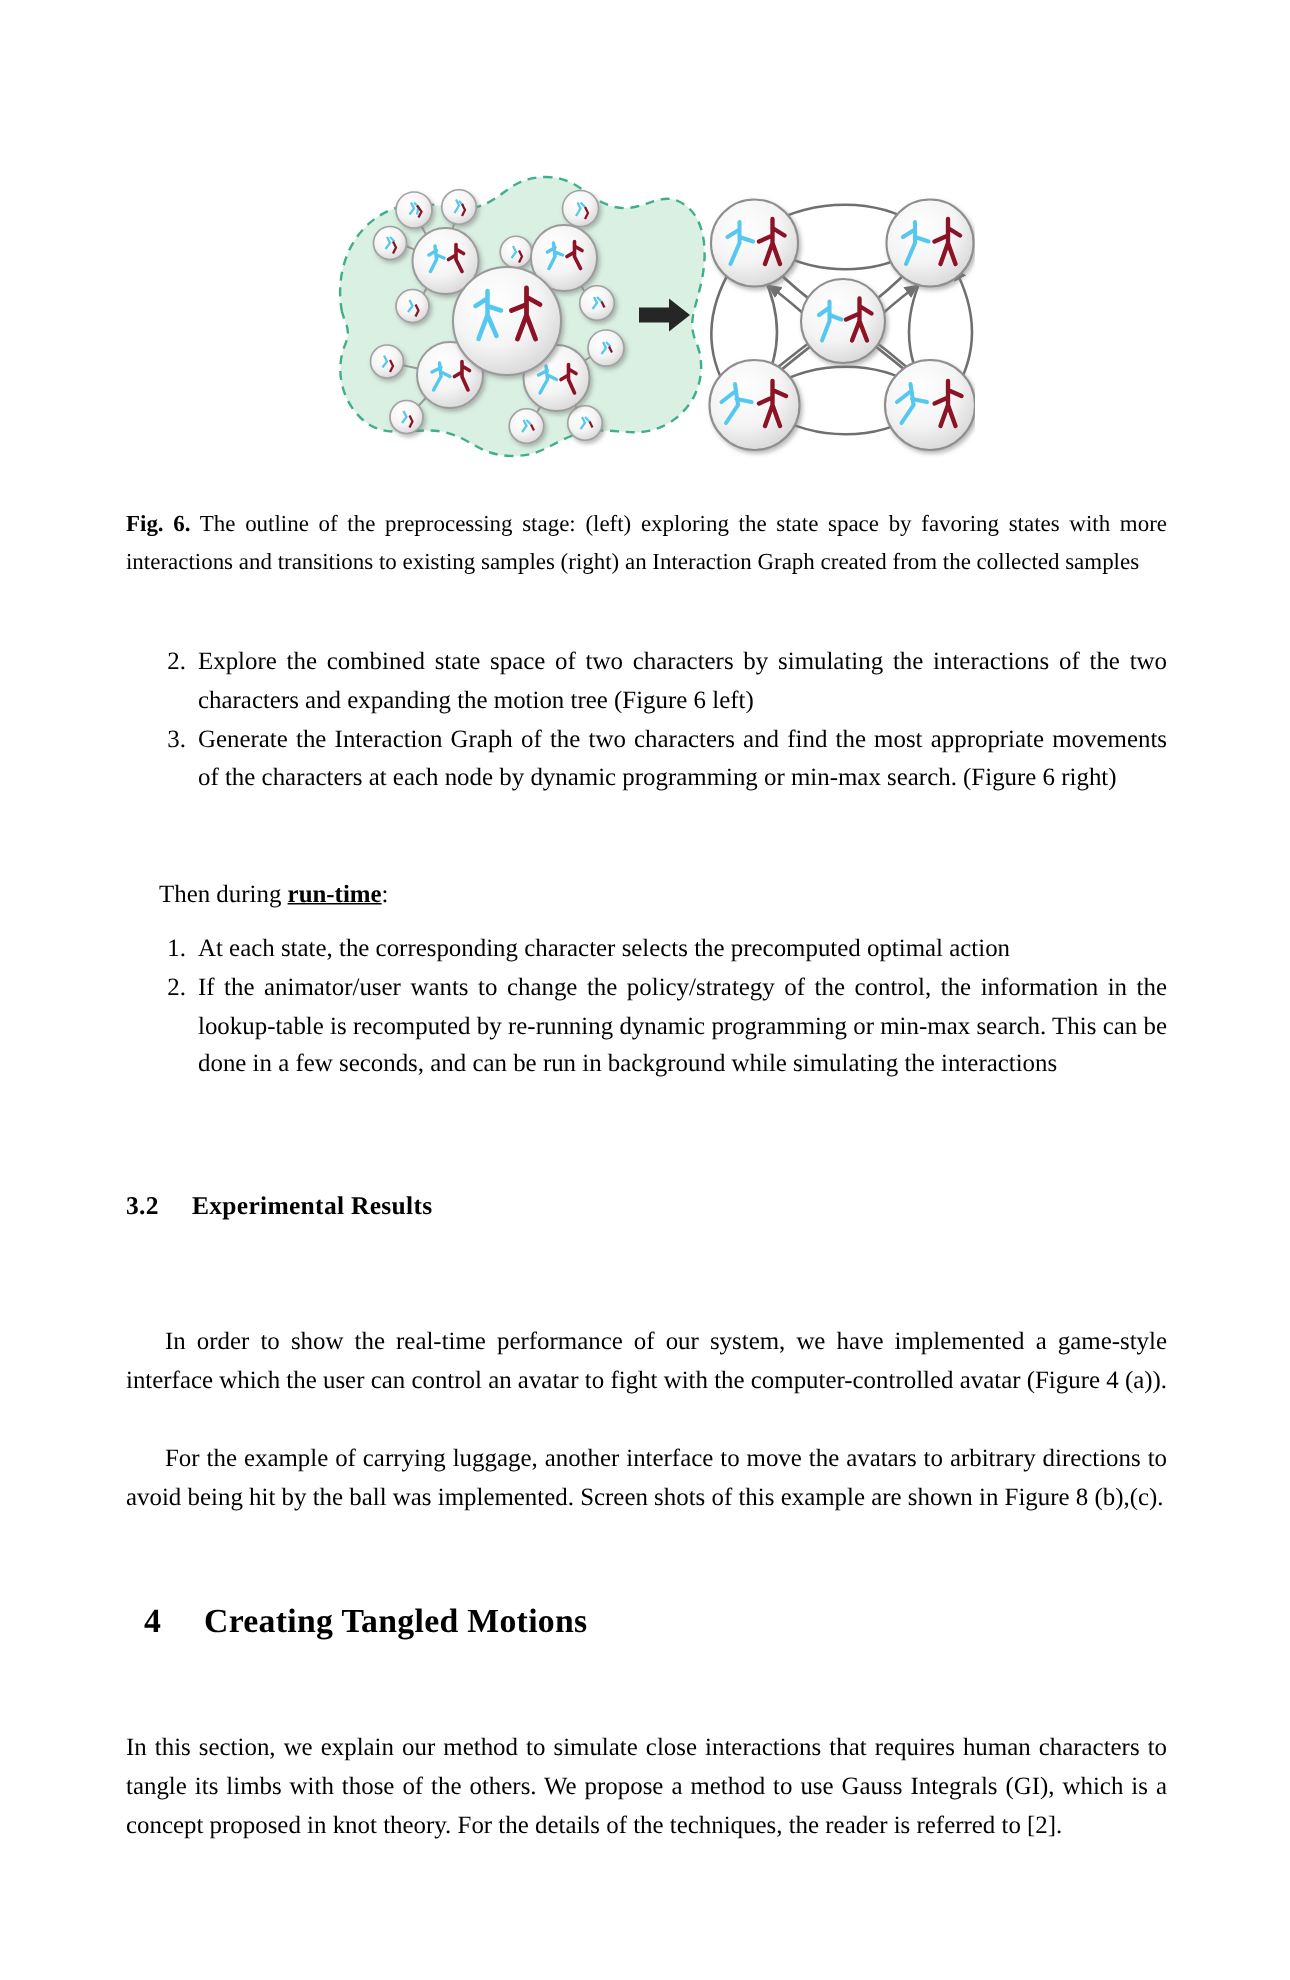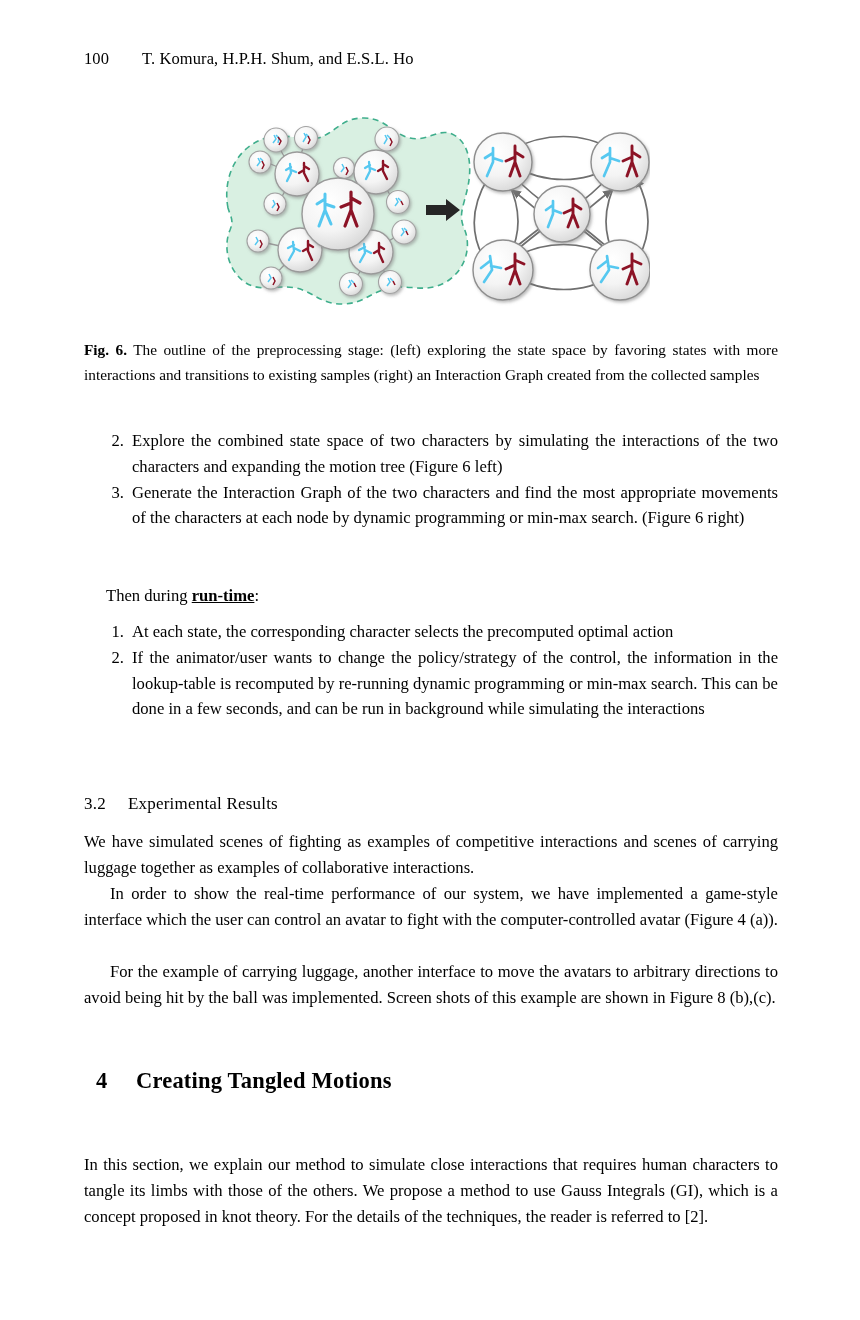--- a/index.html
+++ b/index.html
@@ -102,21 +102,21 @@
   .runtime-line {
     font-size: 16.6px;
     line-height: 25.8px;
     padding-left: 22px;
   }
   .runtime-line b { font-weight: bold; text-decoration: underline; }
 
   h3.subsec {
     margin: 0;
     font-size: 17px;
-    font-weight: normal;
+    font-weight: bold;
     letter-spacing: 0.2px;
   }
   h3.subsec .secnum {
     display: inline-block;
     width: 44px;
   }
 
   h2.sec {
     margin: 12px;
     font-size: 22.5px;
@@ -128,23 +128,20 @@
     width: 40px;
   }
 
   .abs { position: absolute; left: 0; }
 </style>
 </head>
 <body>
 
 <div class="page">
 
-  <div class="runhead">
-    <span class="folio">100</span><span>T. Komura, H.P.H. Shum, and E.S.L. Ho</span>
-  </div>
 
   <div class="figure-block">
     <div class="figure-inner">
       <svg width="436" height="212" viewBox="0 0 436 212">
         <defs>
           <radialGradient id="nodeGrad" cx="38%" cy="32%" r="72%">
             <stop offset="0%" stop-color="#ffffff"></stop>
             <stop offset="58%" stop-color="#f4f4f4"></stop>
             <stop offset="100%" stop-color="#d8d8d8"></stop>
           </radialGradient>
@@ -359,21 +356,20 @@
     <li>
       <span class="num">2.</span>
       <span class="txt">If the animator/user wants to change the policy/strategy of the control, the information in the lookup-table is recomputed by re-running dynamic programming or min-max search. This can be done in a few seconds, and can be run in background while simulating the interactions</span>
     </li>
   </ol>
 
   <h3 class="subsec abs" style="top:794px; left:84px; width:694px;">
     <span class="secnum">3.2</span><span>Experimental Results</span>
   </h3>
 
-  <p class="para abs" style="top:829px; left:84px; width:694px;">We have simulated scenes of fighting as examples of competitive interactions and scenes of carrying luggage together as examples of collaborative interactions.</p>
   <p class="para indent abs" style="top:881px; left:84px; width:694px;">In order to show the real-time performance of our system, we have implemented a game-style interface which the user can control an avatar to fight with the computer-controlled avatar (Figure 4 (a)).</p>
   <p class="para indent abs" style="top:959px; left:84px; width:694px;">For the example of carrying luggage, another interface to move the avatars to arbitrary directions to avoid being hit by the ball was implemented. Screen shots of this example are shown in Figure 8 (b),(c).</p>
 
   <h2 class="sec abs" style="top:1056px; left:84px; width:694px;">
     <span class="secnum">4</span><span>Creating Tangled Motions</span>
   </h2>
 
   <p class="para abs" style="top:1152px; left:84px; width:694px;">In this section, we explain our method to simulate close interactions that requires human characters to tangle its limbs with those of the others. We propose a method to use Gauss Integrals (GI), which is a concept proposed in knot theory. For the details of the techniques, the reader is referred to [2].</p>
 
 </div>

